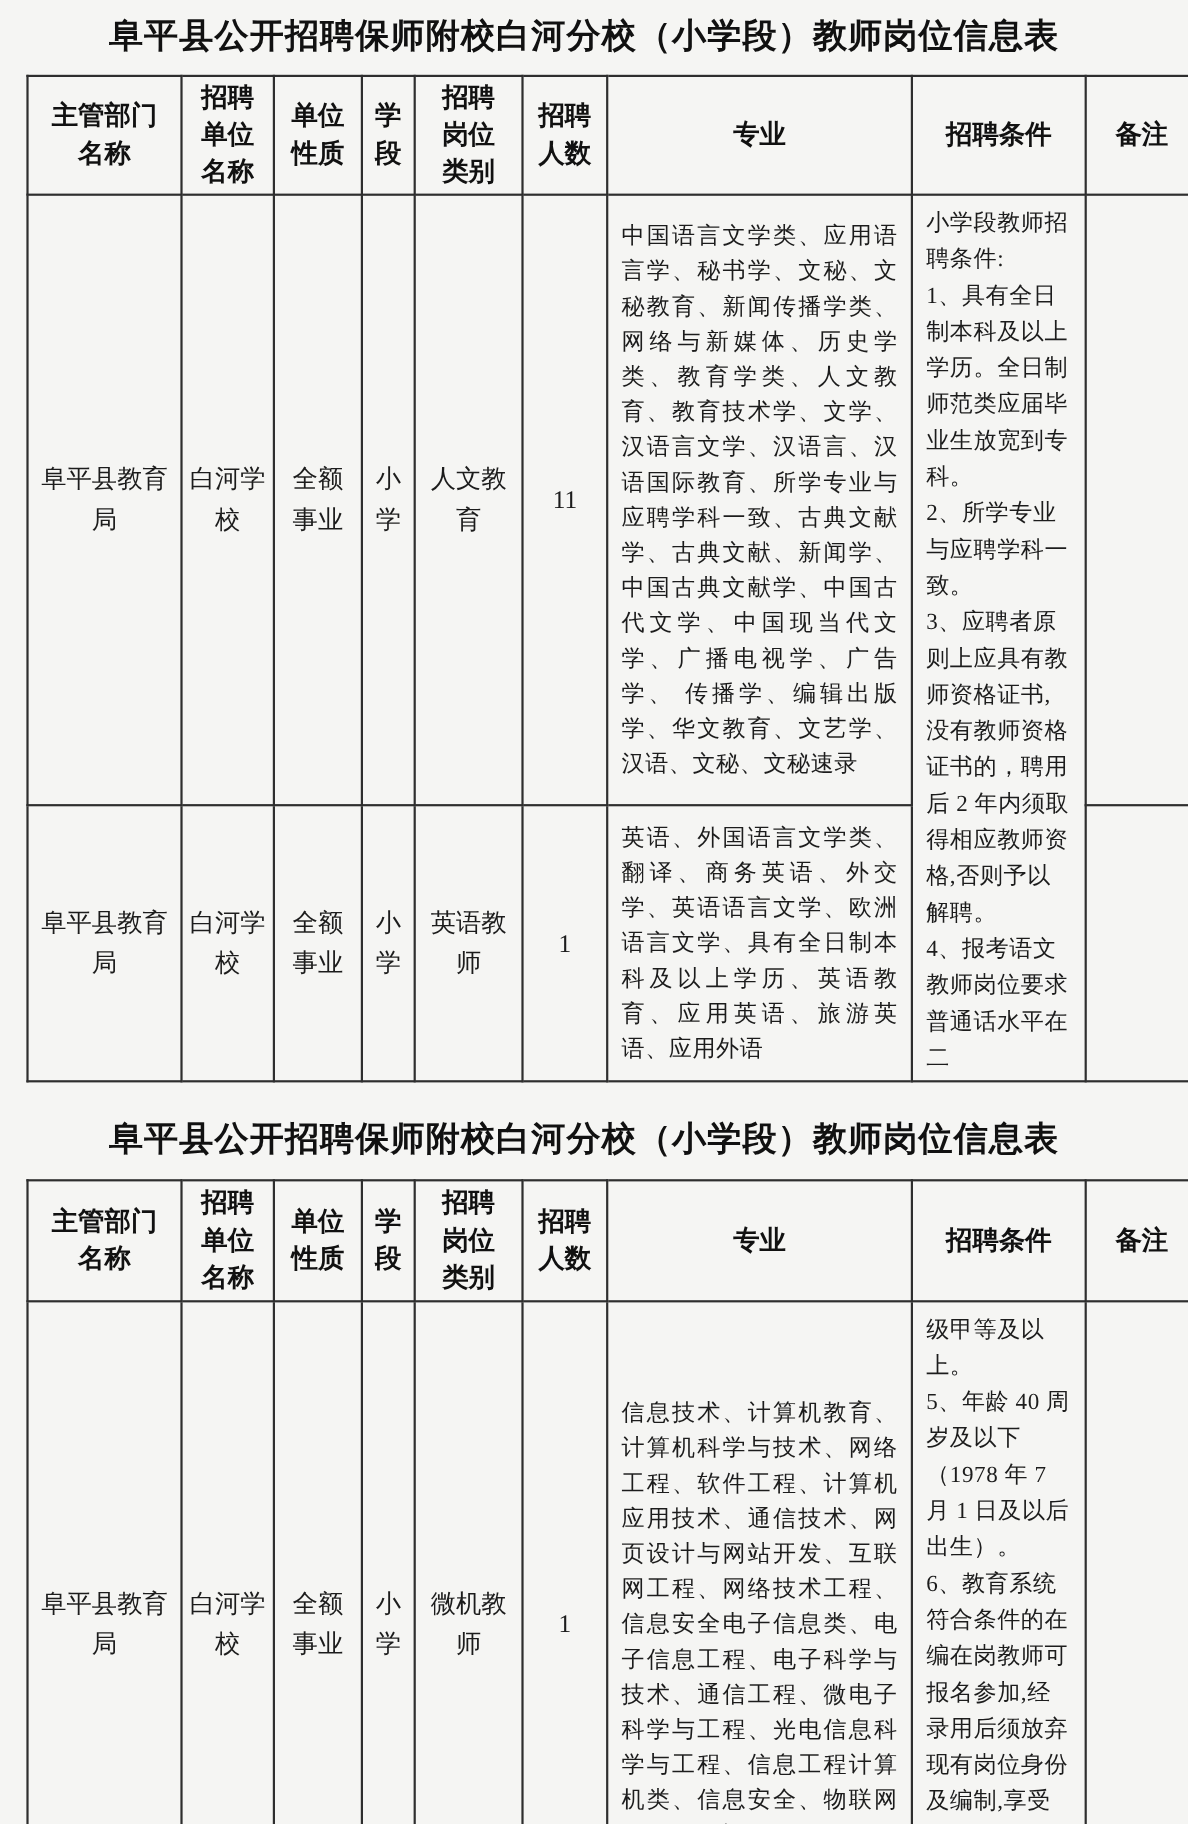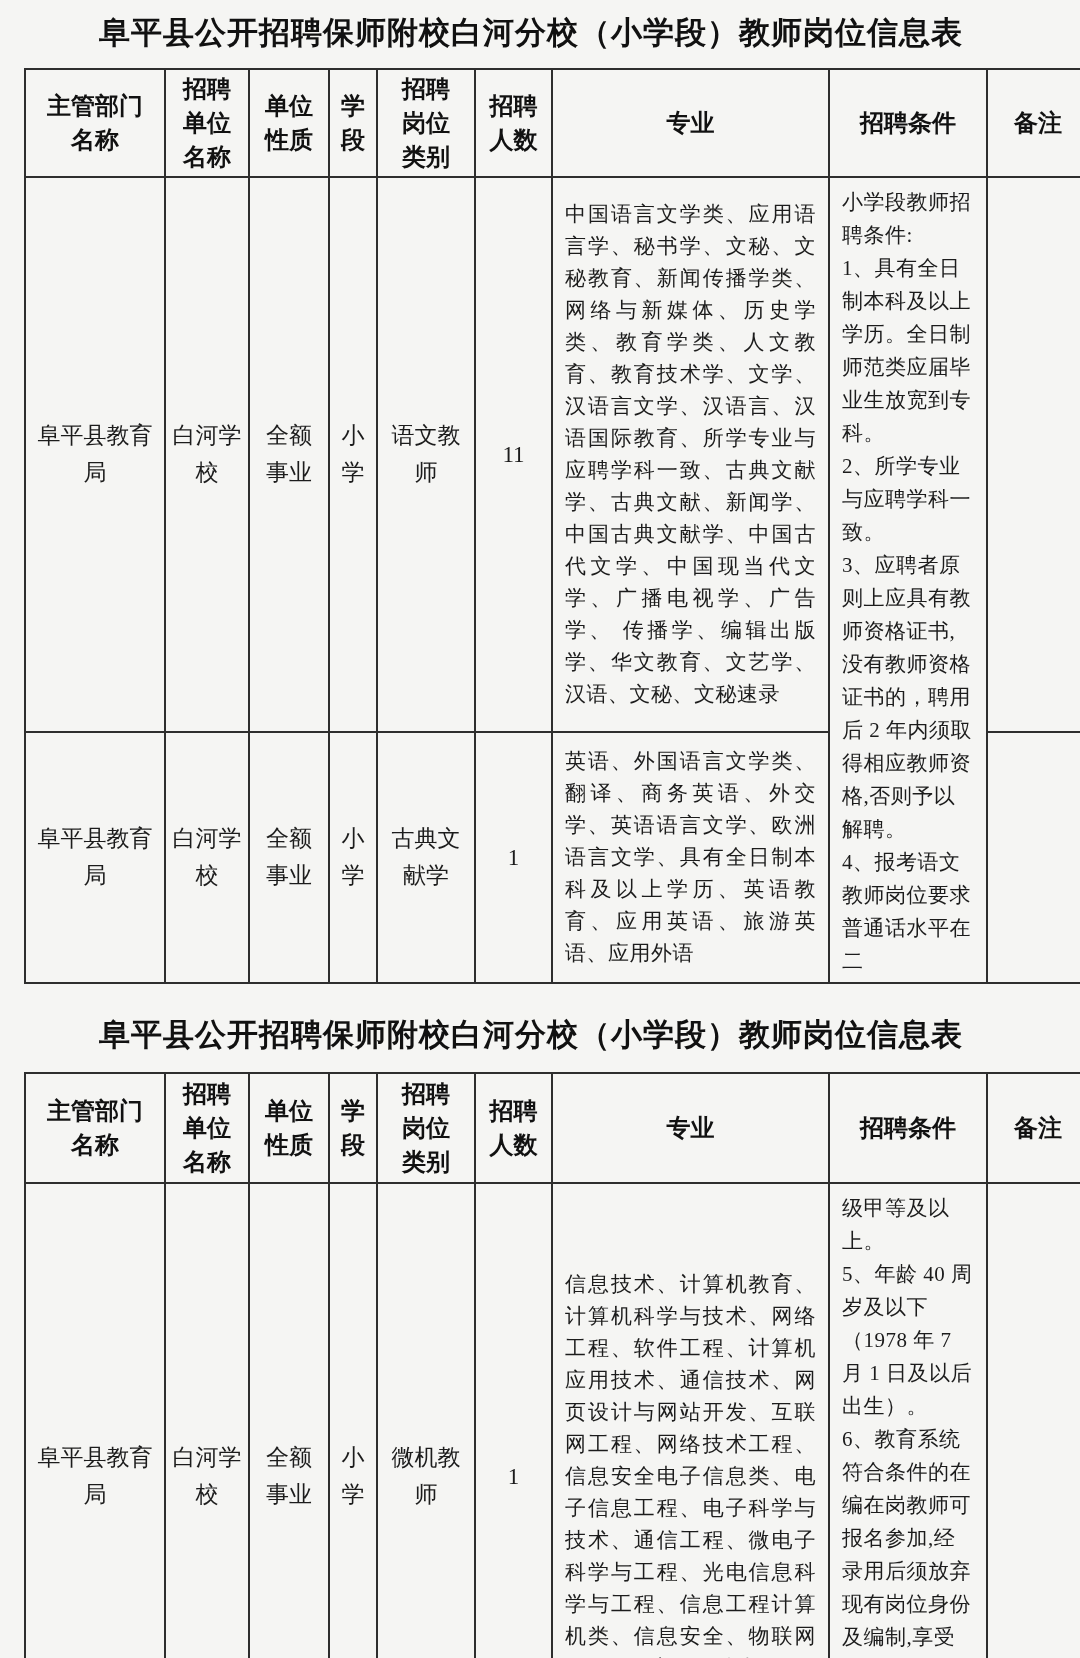--- a/index.html
+++ b/index.html
@@ -113,36 +113,36 @@
 人数</th>
         <th class="hdr">专业</th>
         <th class="hdr">招聘条件</th>
         <th class="hdr">备注</th>
       </tr>
       <tr class="t1-row1">
         <td class="cell-center">阜平县教育局</td>
         <td class="cell-center">白河学校</td>
         <td class="cell-center">全额事业</td>
         <td class="cell-center">小学</td>
-        <td class="cell-center">语文教师</td>
+        <td class="cell-center">人文教育</td>
         <td class="cell-center">11</td>
         <td class="cell-major">中国语言文学类、应用语言学、秘书学、文秘、文秘教育、新闻传播学类、网络与新媒体、历史学类、教育学类、人文教育、教育技术学、文学、汉语言文学、汉语言、汉语国际教育、所学专业与应聘学科一致、古典文献学、古典文献、新闻学、中国古典文献学、中国古代文学、中国现当代文学、广播电视学、广告学、 传播学、编辑出版学、华文教育、文艺学、汉语、文秘、文秘速录</td>
         <td class="cell-cond" rowspan="2">小学段教师招聘条件:
 1、具有全日制本科及以上学历。全日制师范类应届毕业生放宽到专科。
 2、所学专业与应聘学科一致。
 3、应聘者原则上应具有教师资格证书,没有教师资格证书的，聘用后 2 年内须取得相应教师资格,否则予以解聘。
 4、报考语文教师岗位要求普通话水平在二</td>
         <td class="cell-remark"></td>
       </tr>
       <tr class="t1-row2">
         <td class="cell-center">阜平县教育局</td>
         <td class="cell-center">白河学校</td>
         <td class="cell-center">全额事业</td>
         <td class="cell-center">小学</td>
-        <td class="cell-center">古典文献学</td>
+        <td class="cell-center">英语教师</td>
         <td class="cell-center">1</td>
         <td class="cell-major">英语、外国语言文学类、翻译、商务英语、外交学、英语语言文学、欧洲语言文学、具有全日制本科及以上学历、英语教育、应用英语、旅游英语、应用外语</td>
         <td class="cell-remark"></td>
       </tr>
     </tbody>
   </table>
 
   <h1 class="doc-title second">阜平县公开招聘保师附校白河分校（小学段）教师岗位信息表</h1>
 
   <table class="info-table">

